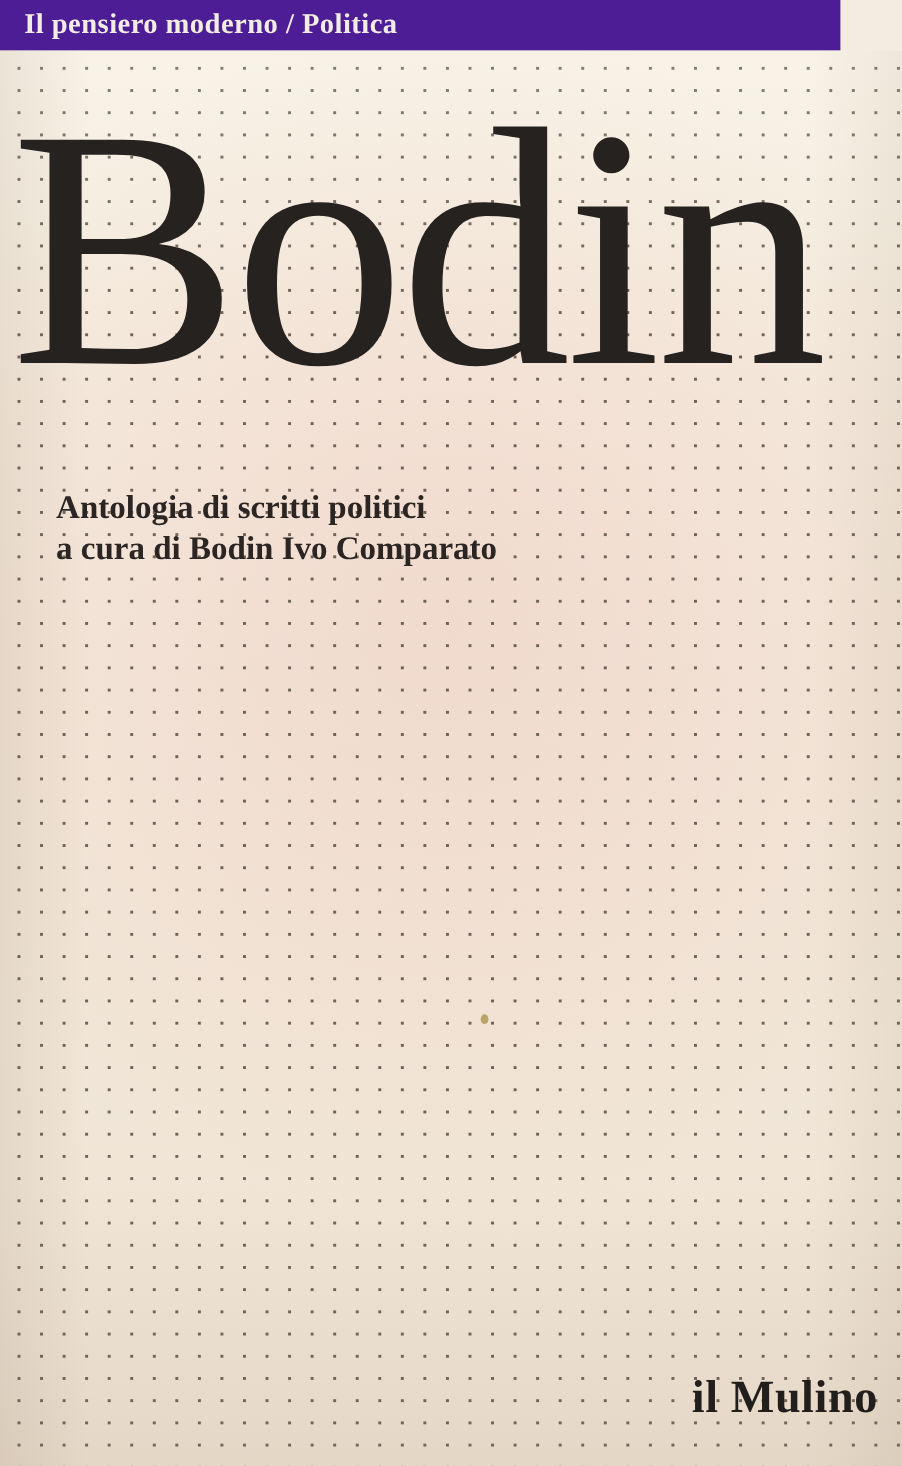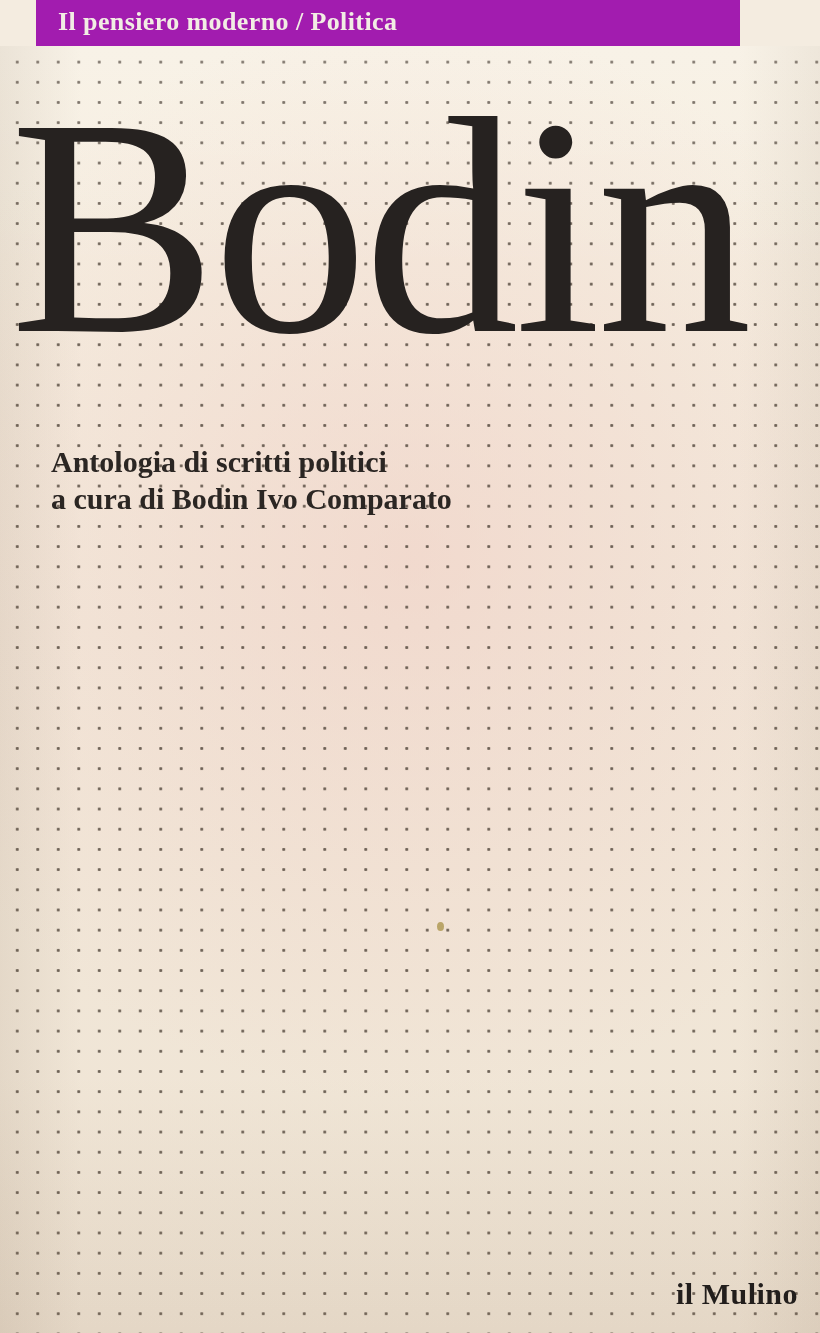--- a/index.html
+++ b/index.html
@@ -20,25 +20,24 @@
     height: 1333px;
     background: #f4ece0;
     overflow: hidden;
   }
 
   
   .series-band {
     position: absolute;
     top: 0;
     left: 0;
-    width: 704px;
+    width: 764px;
     height: 46px;
-    background: #a21caf;
+    background: #4c1d95;
     box-sizing: border-box;
-    margin-left: 36px;
   }
   .series-band-label {
     position: absolute;
     left: 22px;
     top: 7px;
     font-family: "Liberation Serif", serif;
     font-size: 26px;
     font-weight: bold;
     color: #f2ede4;
     letter-spacing: 0.4px;
@@ -109,24 +108,24 @@
     font-size: 30px;
     line-height: 1.22;
     color: #2b2623;
     white-space: nowrap;
   }
 
   
   .publisher {
     position: absolute;
     right: 22px;
-    bottom: 22px;
+    bottom: 38px;
     font-family: "Liberation Serif", serif;
     font-weight: bold;
-    font-size: 30px;
+    font-size: 42px;
     color: #221e1c;
     letter-spacing: 0.5px;
     white-space: nowrap;
   }
 
   
   .center-speck {
     position: absolute;
     left: 437px;
     top: 876px;

